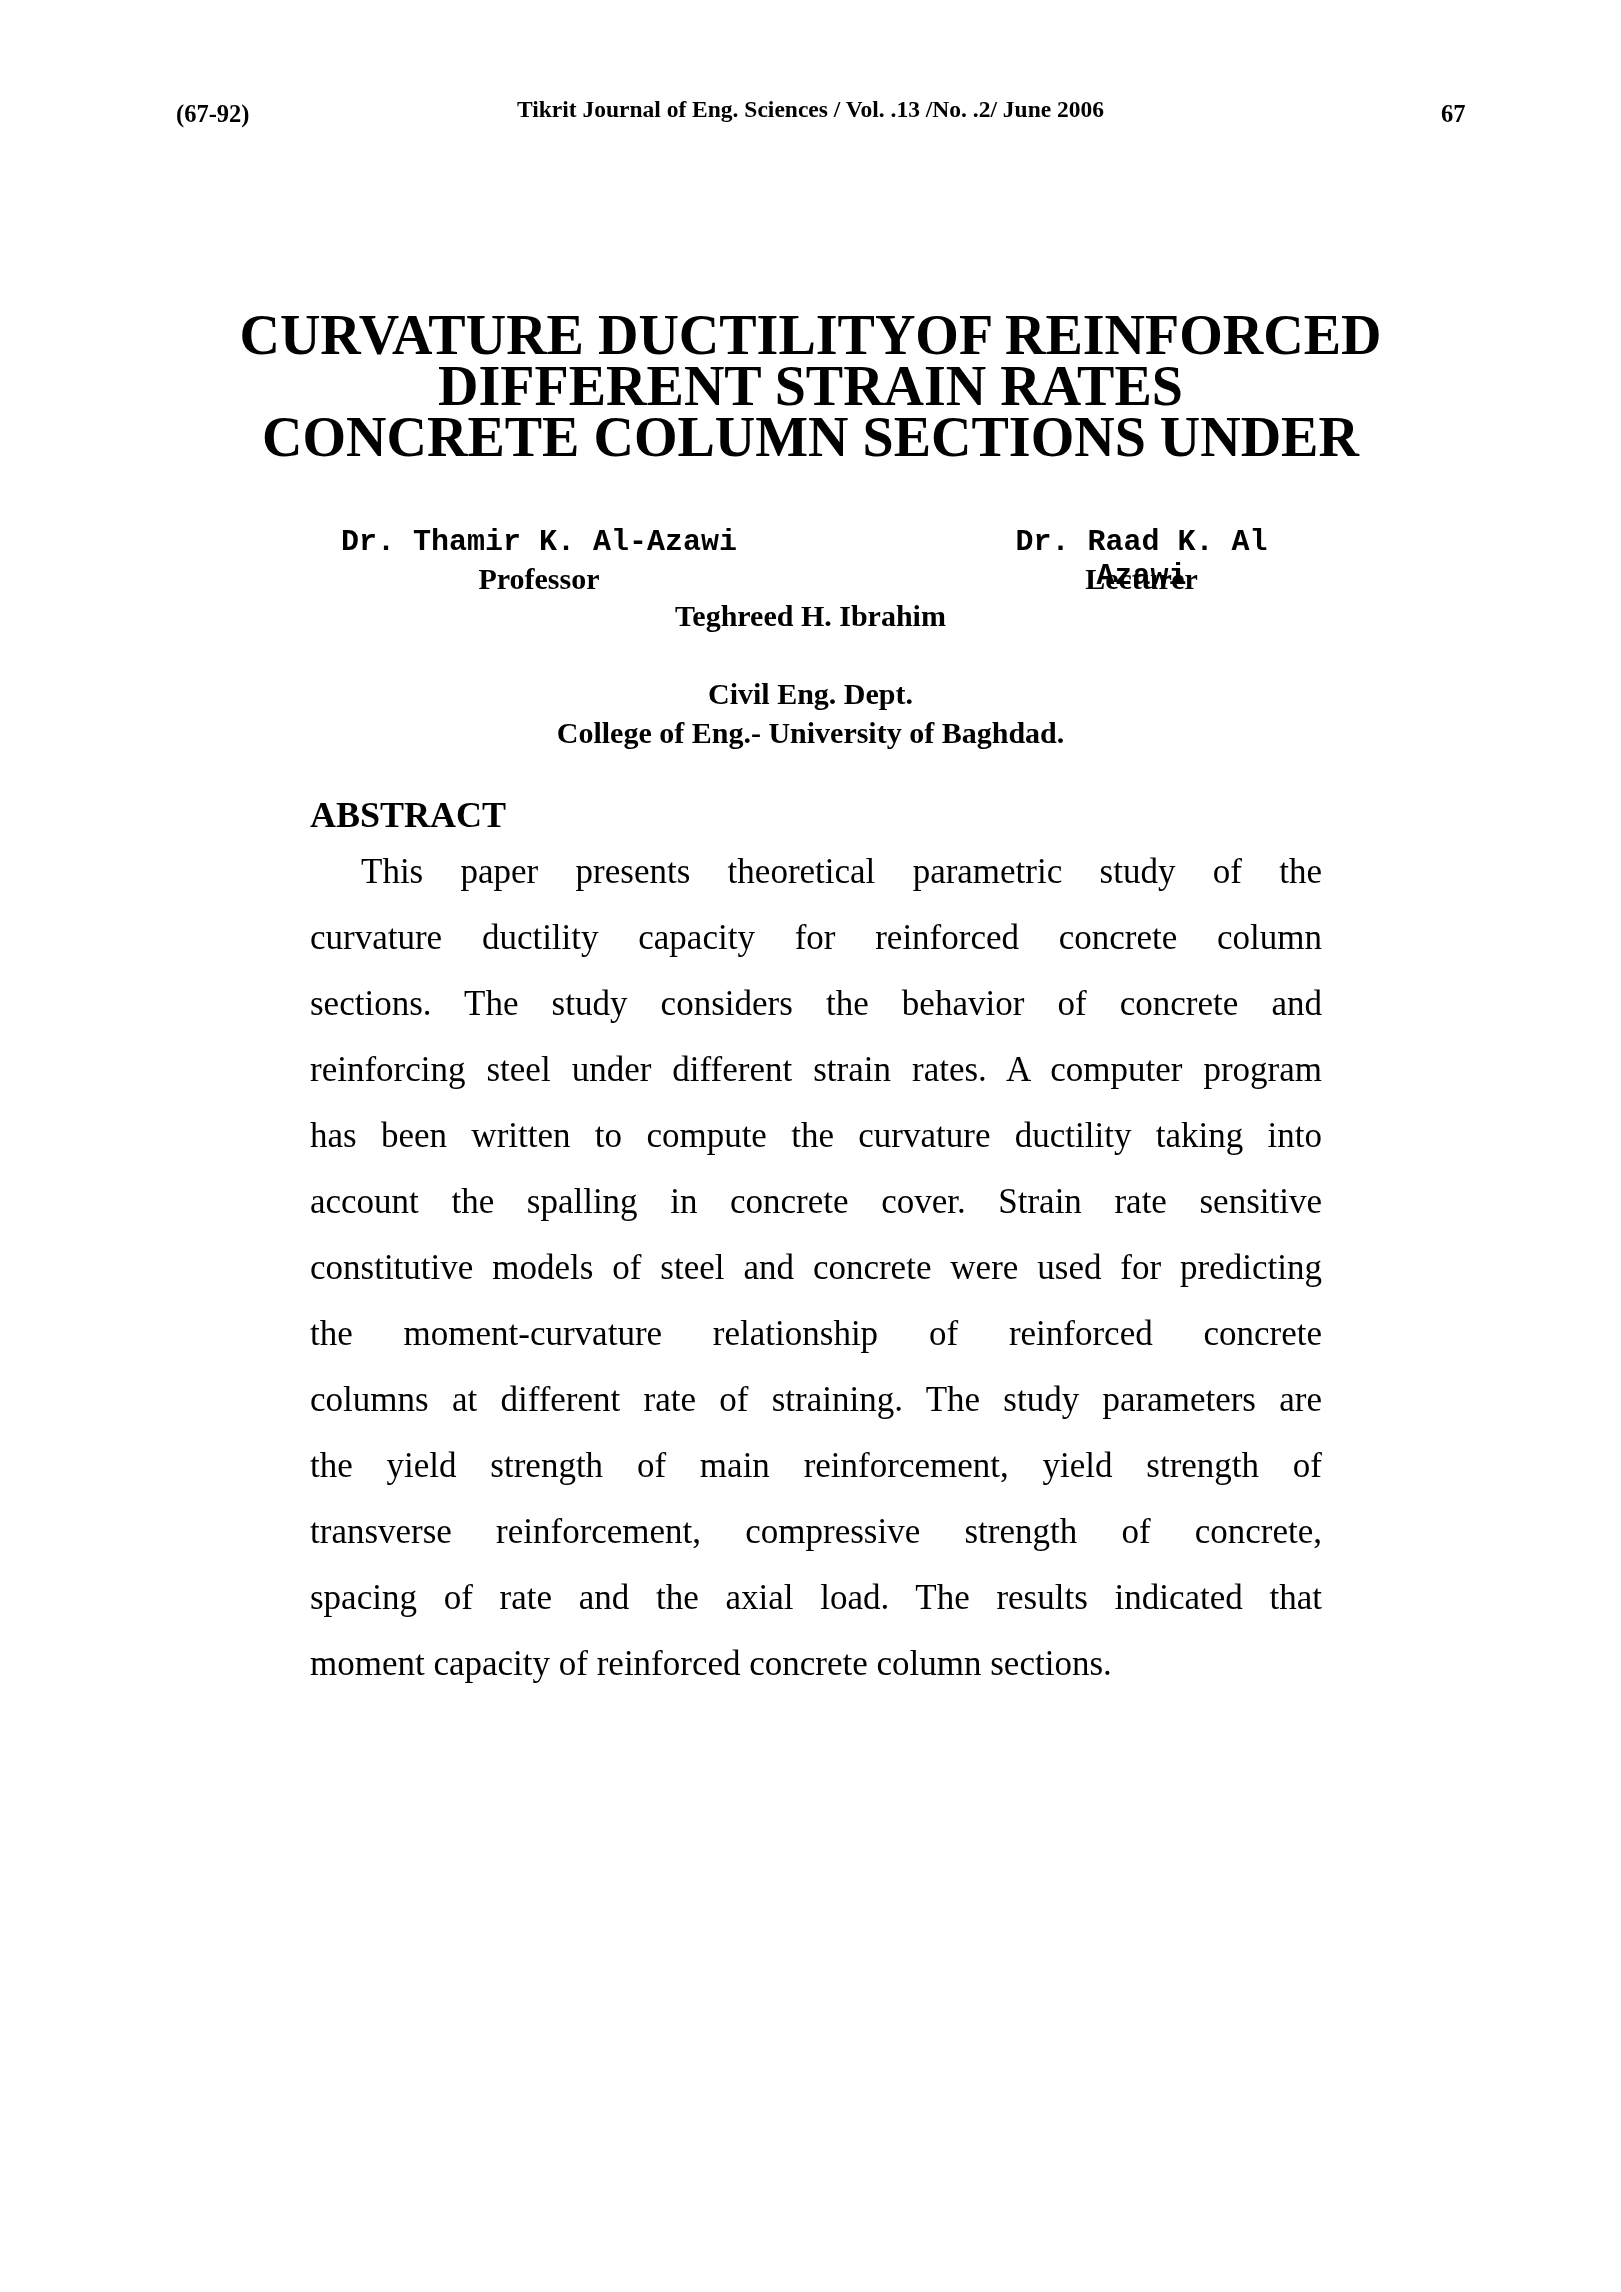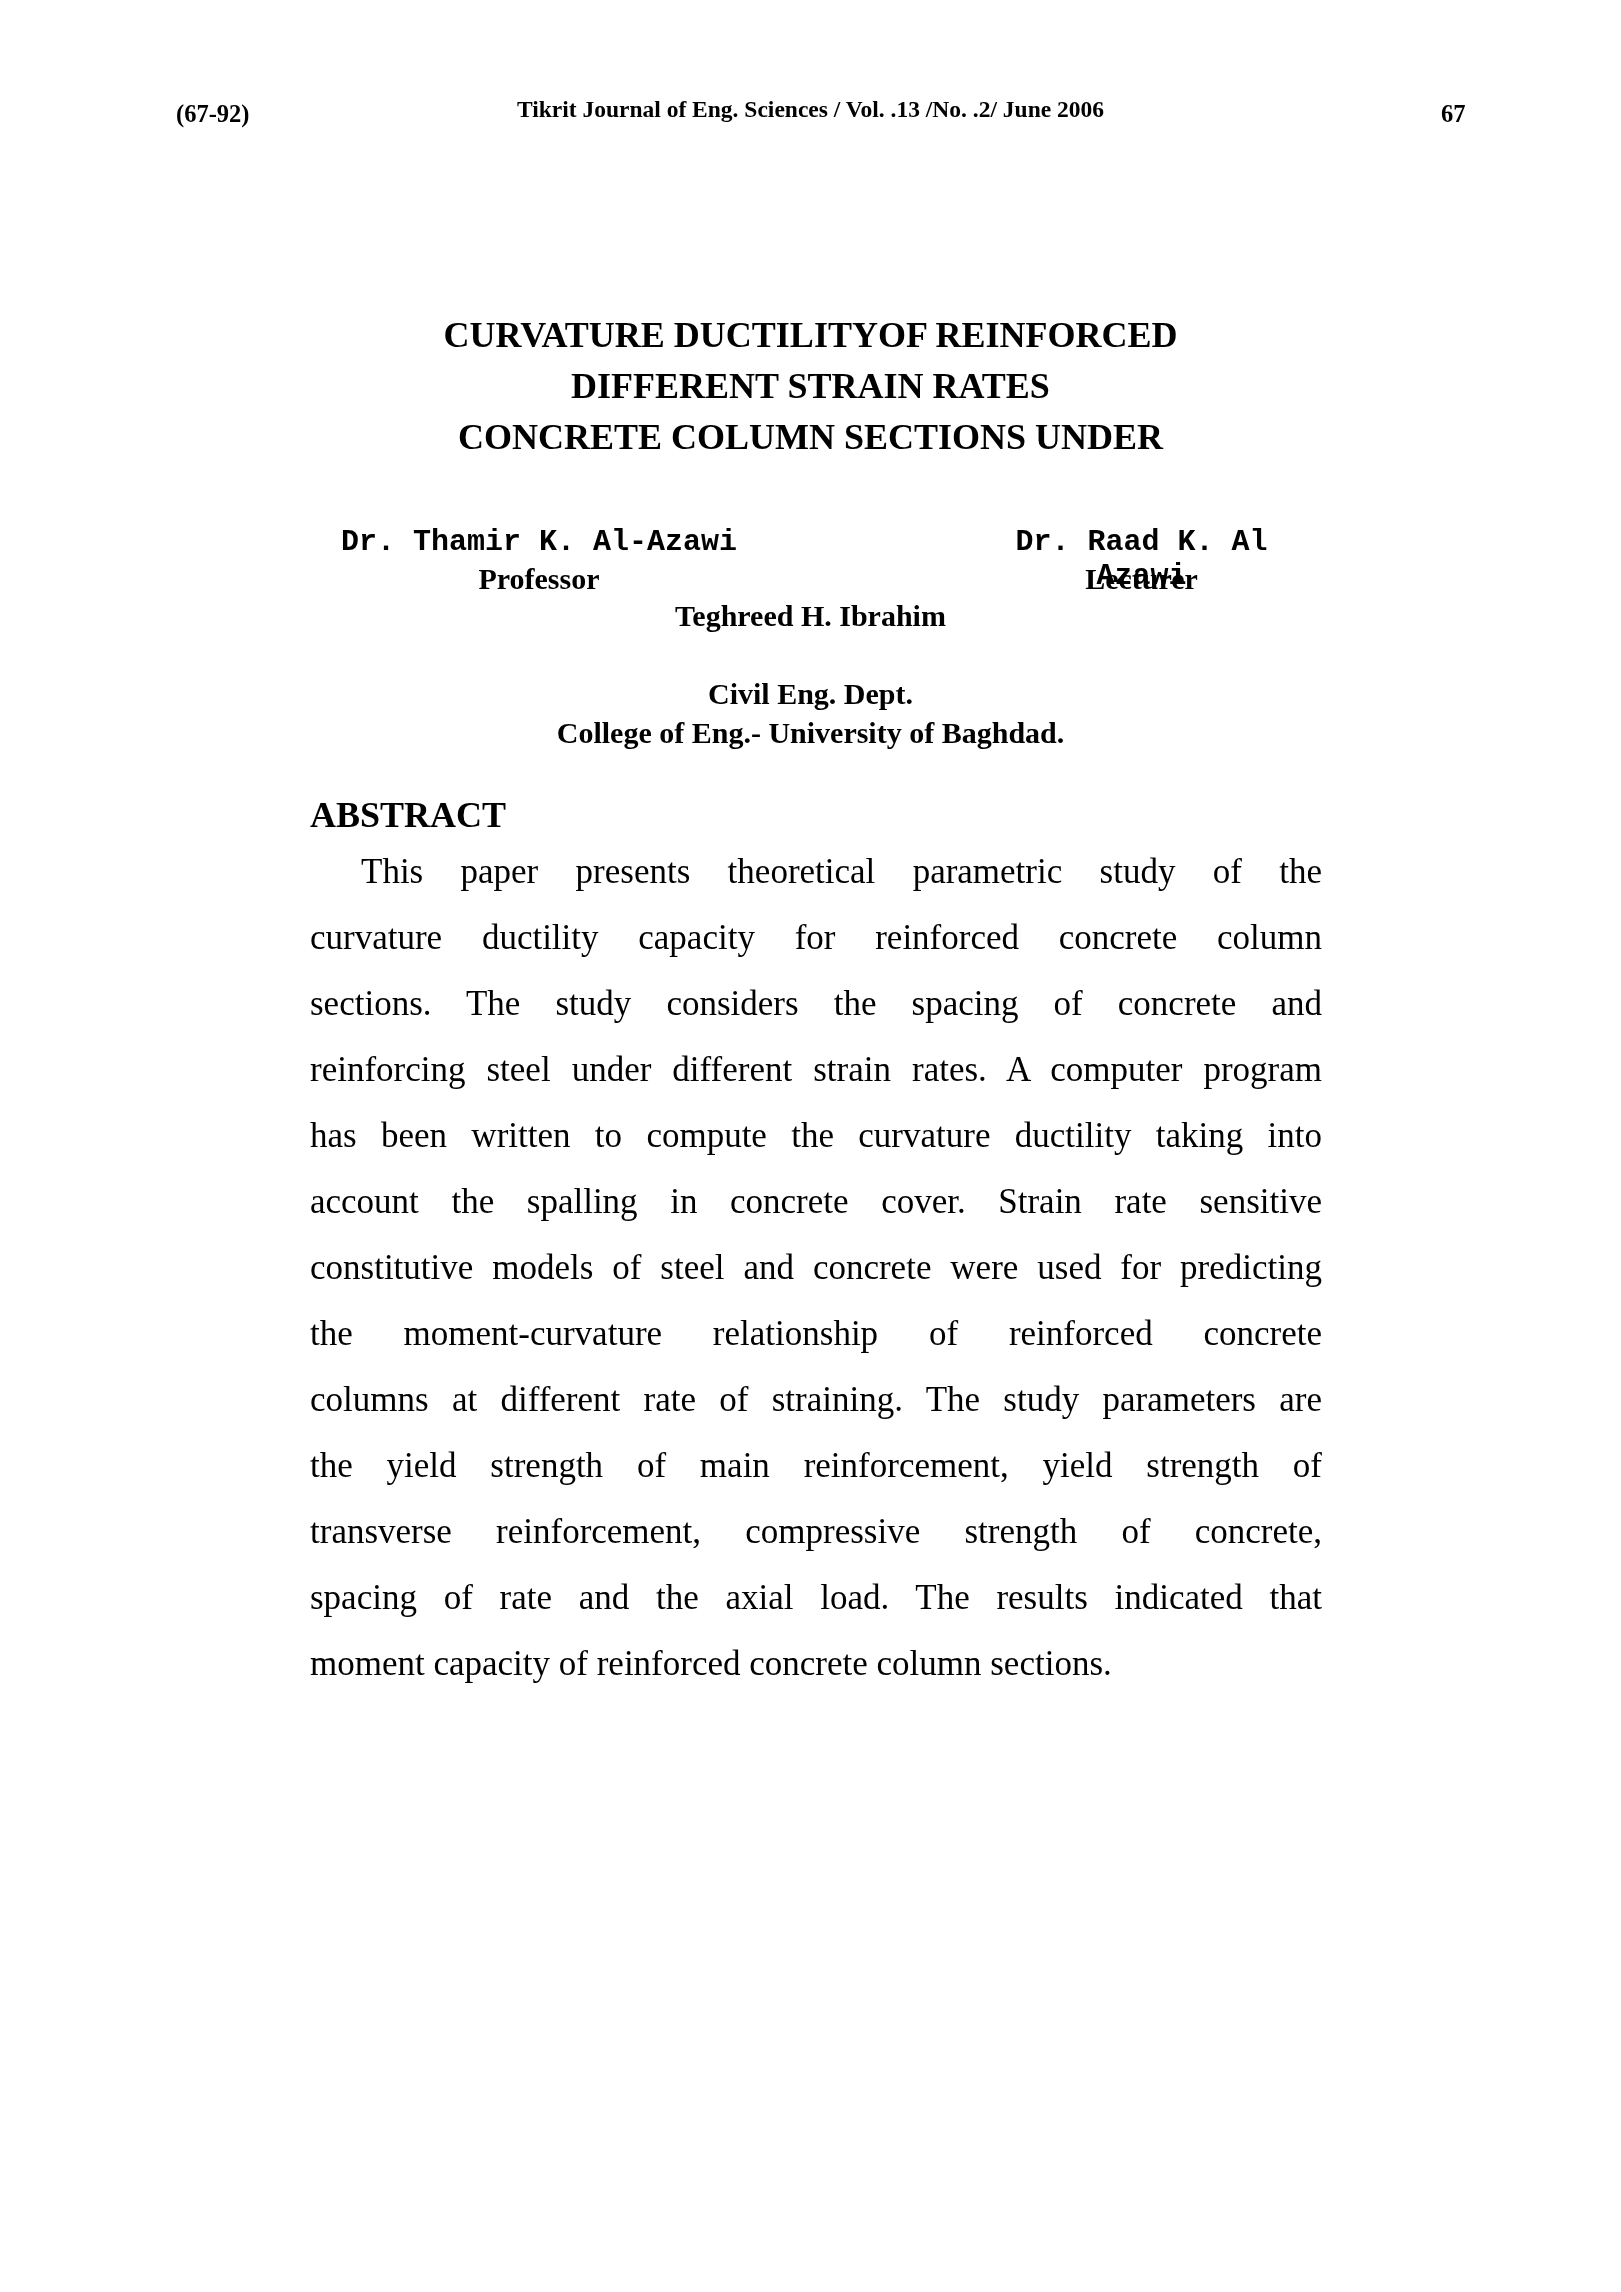--- a/index.html
+++ b/index.html
@@ -7,21 +7,21 @@
     width: 1621px; height: 2293px; position: relative; overflow: hidden;
     font-family: "Liberation Serif", "DejaVu Serif", serif; color: #000;
   }
   .running-header { position: absolute; top: 96px; left: 0; width: 1621px; height: 39px;
     font-weight: bold; font-size: 24.5px; }
   .rh-left { position: absolute; left: 176px; top: 3.9px; }
   .rh-center { position: absolute; left: 0; width: 1621px; text-align: center; top: 0px; font-size: 23.5px; }
   .rh-right { position: absolute; left: 1441px; top: 3.9px; }
 
   .title { position: absolute; top: 310px; left: 0; width: 1621px; text-align: center;
-    font-weight: bold; font-size: 36px; line-height: 51px; }
+    font-weight: bold; font-size: 56px; line-height: 51px; }
   .title div { white-space: nowrap; }
 
   .authors { position: absolute; top: 525px; left: 0; width: 1621px; font-weight: bold; font-size: 30px; }
   .author-a { position: absolute; left: 333px; width: 412px; text-align: center; }
   .author-b { position: absolute; left: 980px; width: 323px; text-align: center; }
   .author-name { height: 37px; font-family: Liberation Mono, monospace; }
   .author-role { height: 37px; }
   .author-c { position: absolute; top: 74px; left: 0; width: 1621px; text-align: center; }
 
   .affil { position: absolute; top: 674px; left: 0; width: 1621px; text-align: center;
@@ -66,21 +66,21 @@
 <div class="affil">
   <div>Civil Eng. Dept.</div>
   <div>College of Eng.- University of Baghdad.</div>
 </div>
 
 <div class="abstract-heading">ABSTRACT</div>
 
 <div class="abstract-body">
   <span class="line first">This paper presents theoretical parametric study of the</span>
   <span class="line">curvature ductility capacity for reinforced concrete column</span>
-  <span class="line">sections. The study considers the spacing of concrete and</span>
+  <span class="line">sections. The study considers the behavior of concrete and</span>
   <span class="line">reinforcing steel under different strain rates. A computer program</span>
   <span class="line">has been written to compute the curvature ductility taking into</span>
   <span class="line">account the spalling in concrete cover. Strain rate sensitive</span>
   <span class="line">constitutive models of steel and concrete were used for predicting</span>
   <span class="line">the moment-curvature relationship of reinforced concrete</span>
   <span class="line">columns at different rate of straining. The study parameters are</span>
   <span class="line">the yield strength of main reinforcement, yield strength of</span>
   <span class="line">transverse reinforcement, compressive strength of concrete,</span>
   <span class="line">spacing of rate and the axial load. The results indicated that</span>
   <span class="line last">moment capacity of reinforced concrete column sections.</span>

